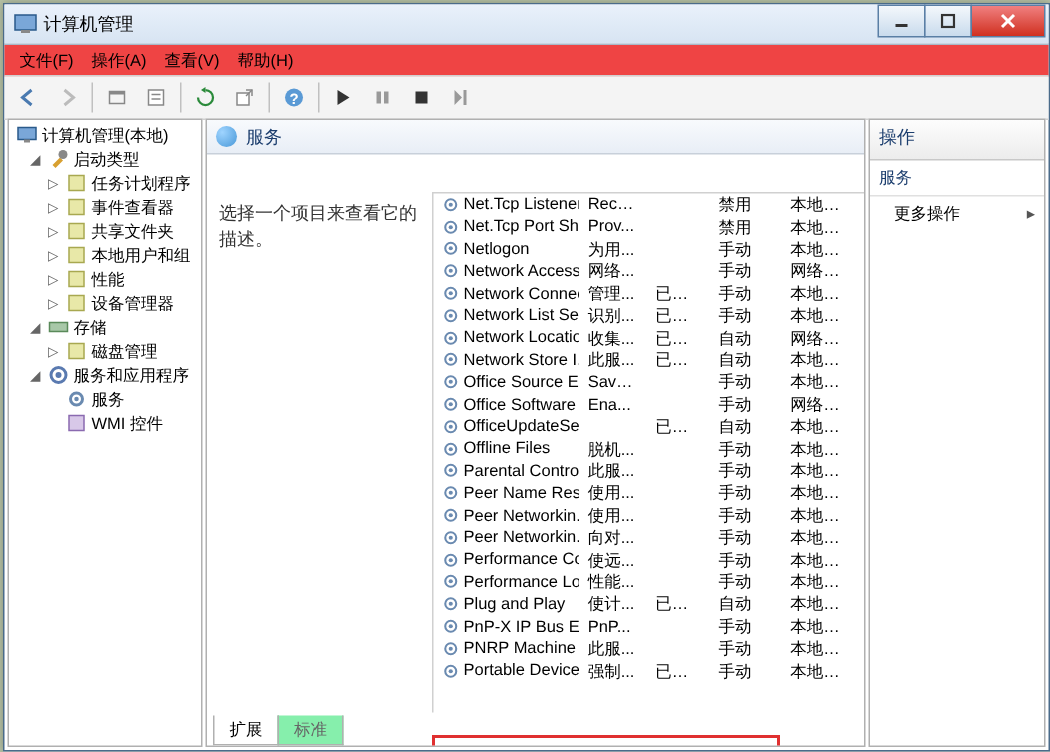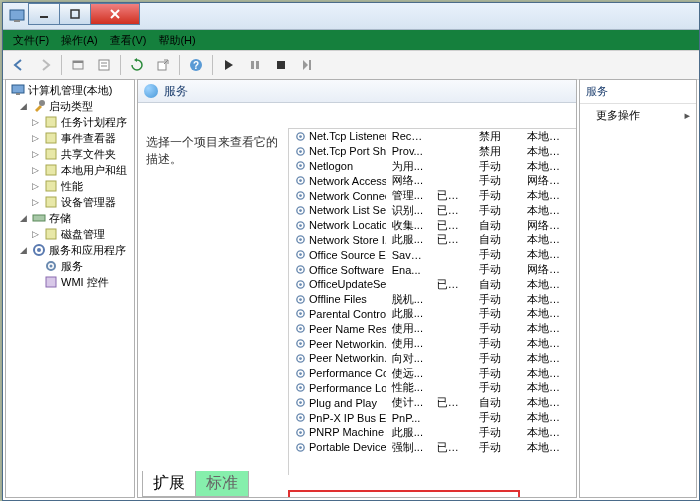--- a/index.html
+++ b/index.html
@@ -6,21 +6,21 @@
   .window{position:relative;width:696px;height:497px;margin:2px;background:#fff;border:1px solid #4a6b8a;box-shadow:0 0 6px rgba(0,0,0,.3);}
   
   .titlebar{height:26px;background:linear-gradient(#e9f1fb,#d7e4f2);display:flex;align-items:center;border-bottom:1px solid #a9b8c8;}
   .titlebar .icon{width:16px;height:16px;margin:0 4px 0 6px;}
   .titlebar .title{flex:1;font-size:12px;color:#000;}
   .winbtns{display:flex;height:20px;margin-right:2px;margin-top:-6px;}
   .winbtn{width:30px;height:20px;border:1px solid #5a7fa5;margin-left:-1px;display:flex;align-items:center;justify-content:center;background:linear-gradient(#f4f8fc,#c9dbed);}
   .winbtn.close{width:48px;background:linear-gradient(#f08080,#d03020);color:#fff;}
   .winbtn svg{display:block;}
   
-  .menubar{height:20px;background:#15803d;border-bottom:1px solid #d0d0d0;display:flex;align-items:center;padding-left:4px;}
+  .menubar{height:20px;background:#ef4444;border-bottom:1px solid #d0d0d0;display:flex;align-items:center;padding-left:4px;}
   .menuitem{padding:2px 6px;cursor:default;}
   
   .toolbar{height:28px;background:#f4f4f4;border-bottom:1px solid #d0d0d0;display:flex;align-items:center;padding-left:4px;gap:2px;}
   .tbtn{width:22px;height:22px;display:flex;align-items:center;justify-content:center;border:1px solid transparent;color:#555;}
   .tsep{width:1px;height:20px;background:#c0c0c0;margin:0 2px;}
   
   .body{position:absolute;top:76px;bottom:0;left:0;right:0;display:flex;}
   .pane{background:#fff;border:1px solid #b0b0b0;overflow:hidden;display:flex;flex-direction:column;}
   .tree{width:128px;margin:0 2px 2px 2px;}
   .center{flex:1;margin:0 0 2px 0;position:relative;}
@@ -46,40 +46,41 @@
   .row .nmcell{display:flex;align-items:center;gap:3px;}
   .gear{width:11px;height:11px;flex:none;}
   .c-name{width:118px;}
   .c-desc{width:46px;}
   .c-stat{width:42px;}
   .c-start{width:50px;}
   .c-logon{width:60px;}
   .hlbox{position:absolute;border:2px solid #e03030;pointer-events:none;}
   
   .tabs{position:absolute;bottom:0;left:0;height:20px;display:flex;align-items:flex-end;padding-left:4px;}
-  .tab{border:1px solid #b0b0b0;border-top:none;background:#fff;padding:2px 10px;font-size:16px;margin-right:-1px;}
+  .tab{border:1px solid #b0b0b0;border-top:none;background:#fff;padding:2px 10px;font-size:11px;margin-right:-1px;}
   .tab.inactive{background:#86efac;color:#666;}
   
   .acthead{height:20px;background:linear-gradient(#fdfdfd,#ececec);border-bottom:1px solid #c8c8c8;padding:3px 6px;color:#1c3e6e;font-size:12px;}
   .actgroup{padding:4px 6px;border-bottom:1px solid #e0e0e0;color:#1c3e6e;}
   .actitem{padding:4px 6px 4px 16px;display:flex;align-items:center;justify-content:space-between;cursor:default;}
   .actitem .arrow{color:#555;}
   
   .descarea{position:absolute;top:48px;bottom:22px;left:0;width:150px;}
 </style>
 </head>
 <body>
 
 <div class="window">
 
   <div class="titlebar">
     <svg class="icon" viewBox="0 0 16 16">
         <rect x="1" y="2" width="14" height="10" fill="#7aa7d8" stroke="#2a5a8a"></rect>
         <rect x="5" y="12" width="6" height="2" fill="#888"></rect>
       </svg>
+    <div class="title">计算机管理</div>
     <div class="winbtns">
       <div class="winbtn">
           <svg width="10" height="10">
             <line x1="1" y1="8" x2="9" y2="8" stroke="#333" stroke-width="2"></line>
           </svg>
         </div>
       <div class="winbtn">
           <svg width="10" height="10">
             <rect x="1" y="1" width="8" height="8" fill="none" stroke="#333" stroke-width="1.5"></rect>
           </svg>
@@ -577,20 +578,21 @@
           </div>
       </div>
       <div class="hlbox" style="top:410px;left:150px;width:228px;height:16px;"></div>
       <div class="tabs">
         <div class="tab">扩展</div>
         <div class="tab inactive">标准</div>
       </div>
     </div>
 
     <div class="pane actions">
+      <div class="acthead">操作</div>
       <div class="actgroup">服务</div>
       <div class="actitem">
         <span>更多操作</span>
         <span class="arrow">▸</span>
       </div>
     </div>
 
   </div>
 </div>
 

